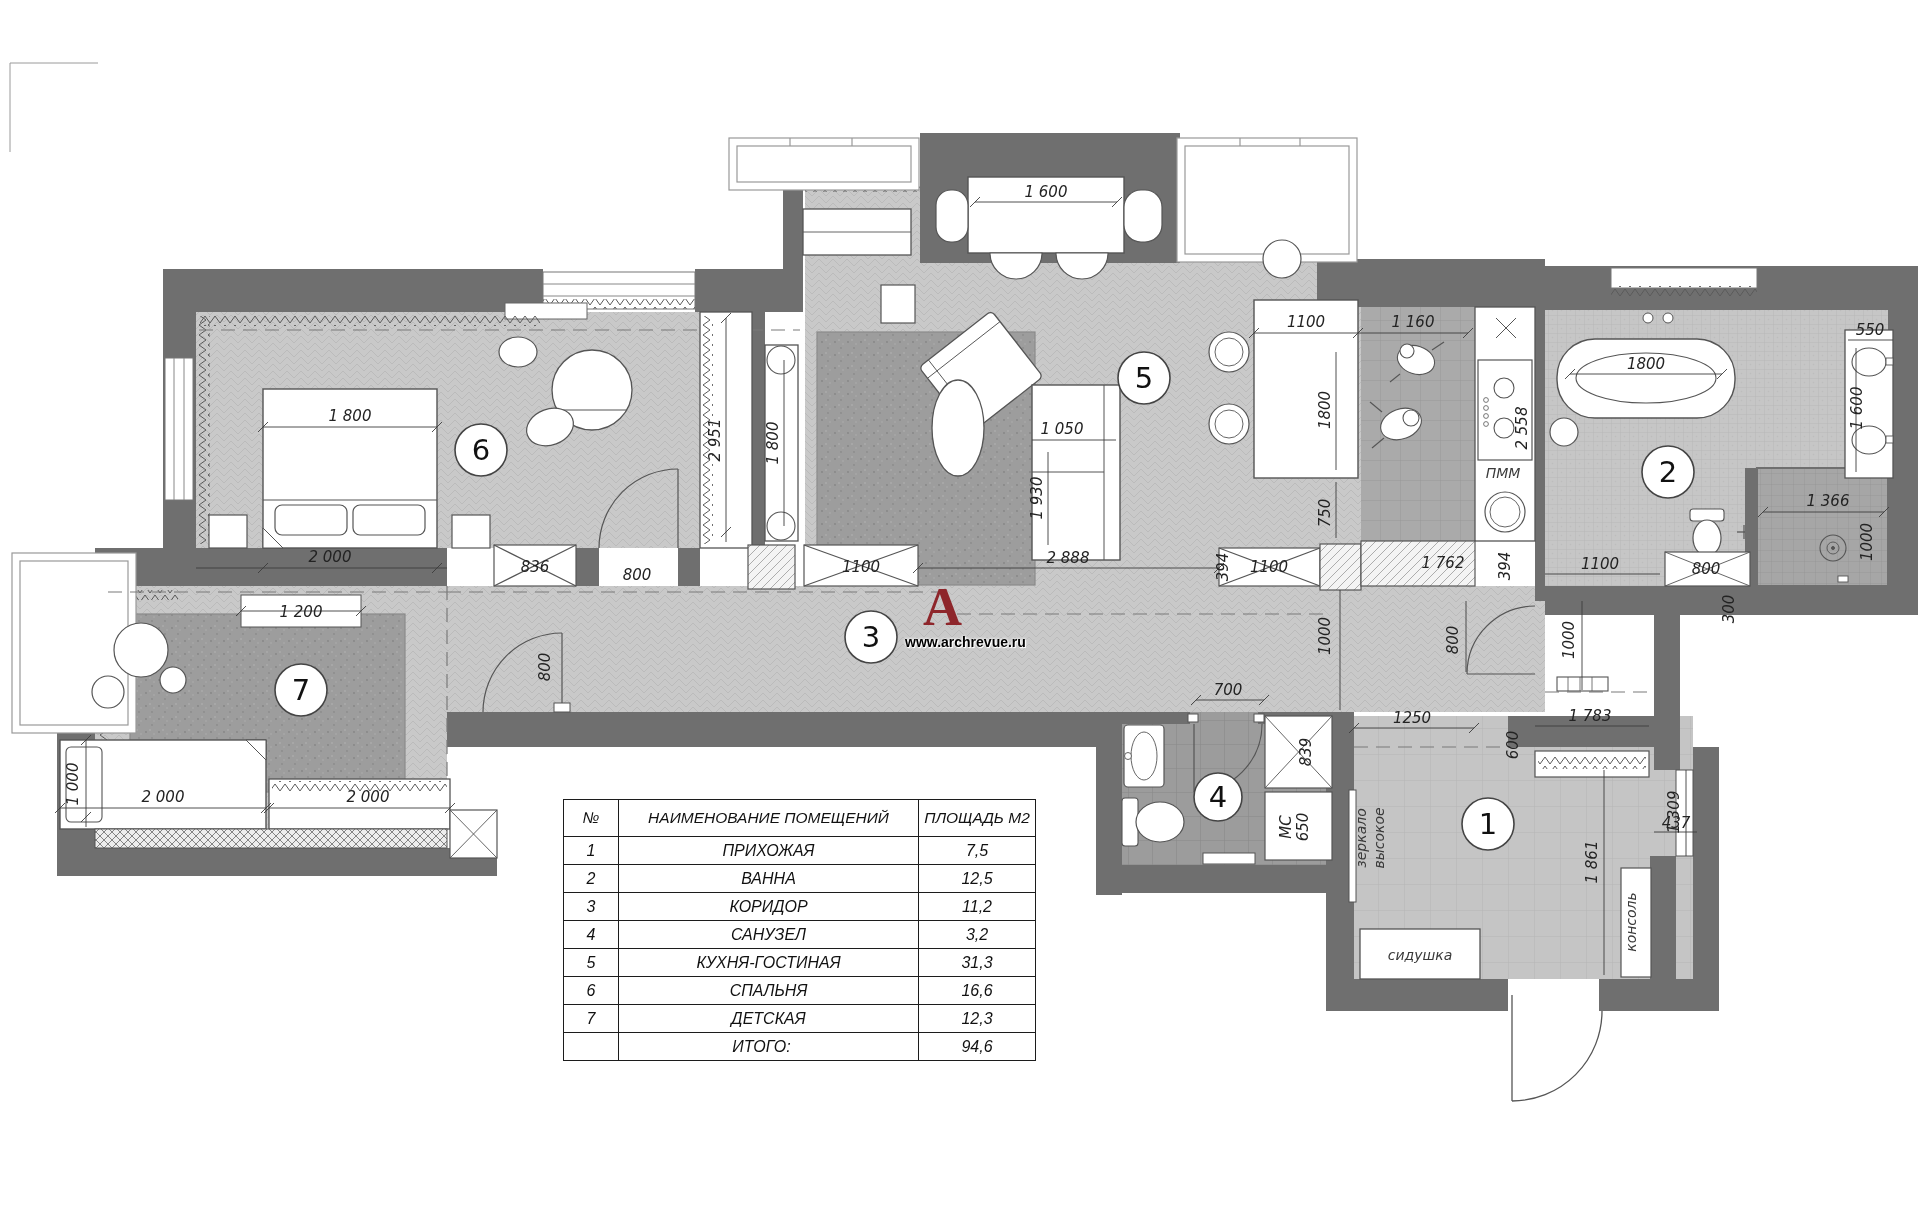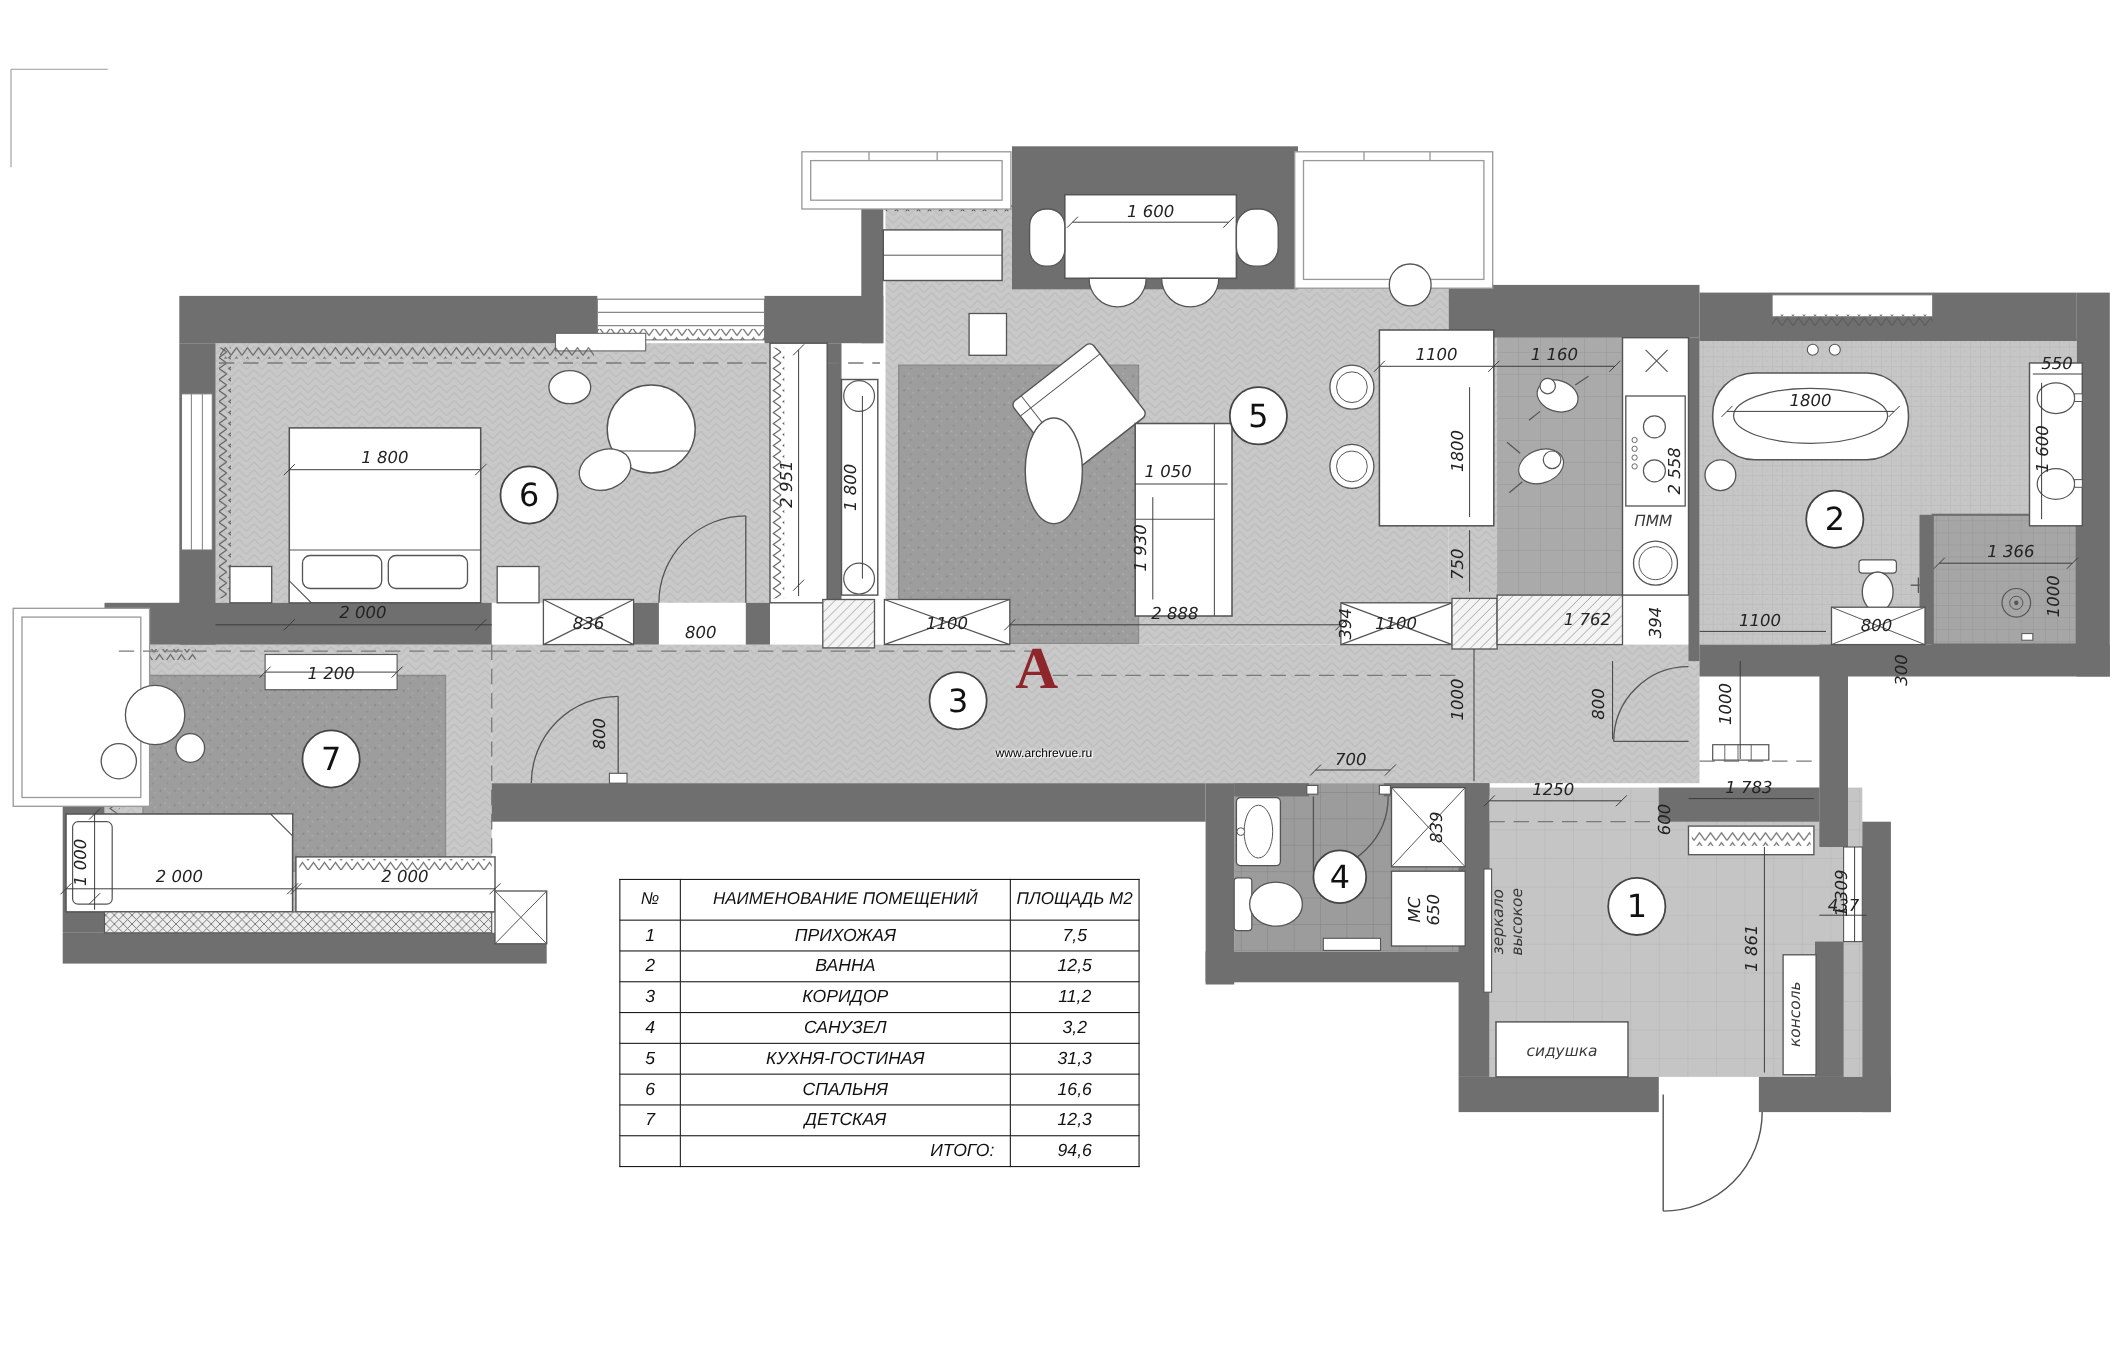--- a/index.html
+++ b/index.html
@@ -11,28 +11,28 @@
   .rn{font-style:normal;font-size:29px;fill:#111;}
   
   #legend{position:absolute;left:563px;top:799px;width:472px;}
   #legend .title{font-size:19px;font-style:italic;color:#111;text-align:center;
                  letter-spacing:1px;margin-bottom:12px;}
   #legend table{border-collapse:collapse;width:472px;table-layout:fixed;
                 font-style:italic;font-size:16px;color:#111;}
   #legend td{border:1.7px solid #1c1c1c;text-align:center;padding:0;height:27px;}
   #legend tr.hdr td{height:36px;font-size:15.5px;}
   #legend col.c1{width:55px;} #legend col.c2{width:300px;} #legend col.c3{width:117px;}
-  #legend td.tl{text-align:right;padding-right:14px;}
+  #legend td.tl{text-align:center;padding-right:14px;}
   #legend td.tv{font-weight:normal;}
   
   #logo{position:absolute;left:905px;top:580px;width:120px;}
   #logo .a{font-family:"Liberation Serif",serif;font-weight:bold;font-size:54px;
            color:#8e262b;line-height:1;margin-left:18px;}
-  #logo .u{font-size:11px;font-weight:normal;color:#000;
-           text-shadow:0 0 3px #fff,0 0 3px #fff,1px 1px 0 #fff;margin-top:45px;}
+  #logo .u{font-size:14px;font-weight:bold;color:#000;
+           text-shadow:0 0 3px #fff,0 0 3px #fff,1px 1px 0 #fff;}
 </style>
 </head>
 <body>
 
 <div id="stage">
 
 <svg width="1920" height="1231" viewBox="0 0 1920 1231">
   <defs>
     <pattern id="hb" width="14" height="14" patternUnits="userSpaceOnUse">
       <rect width="14" height="14" fill="#c9c9c9"></rect>

